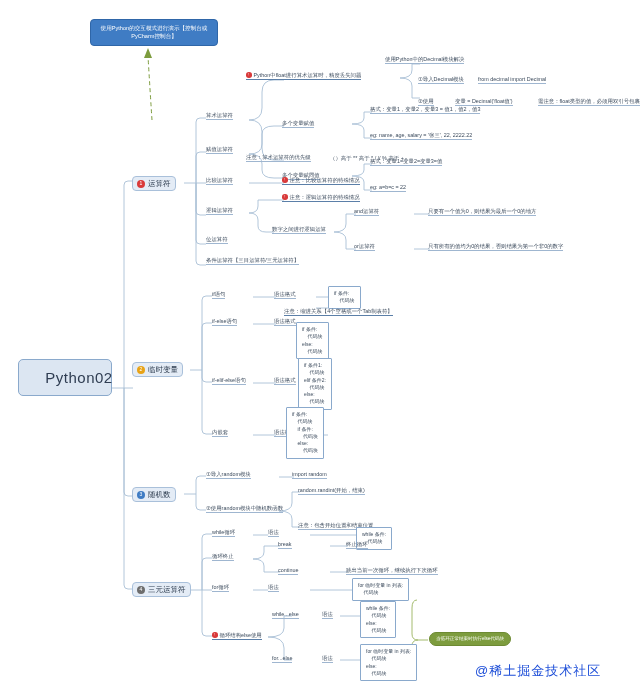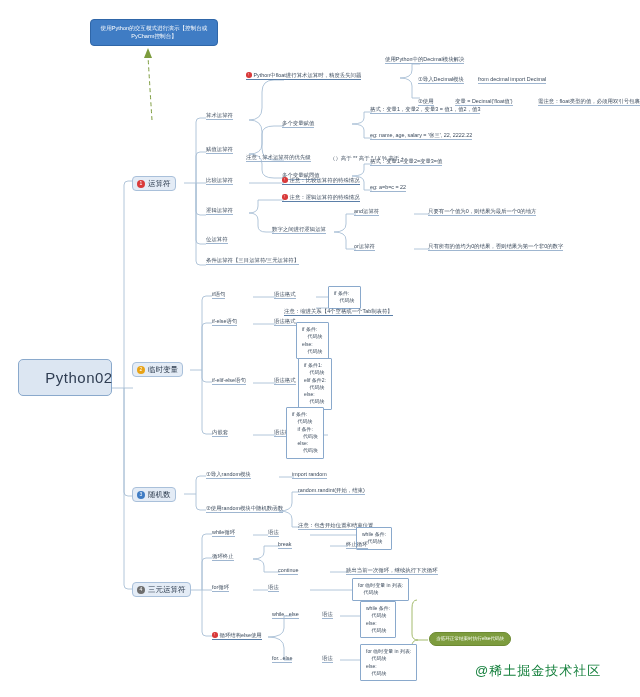--- a/index.html
+++ b/index.html
@@ -62,21 +62,21 @@
     color:#ffffff;font-size:5.6px;line-height:1.5;text-align:center;
     padding:4px 6px;box-sizing:border-box;
   }
   .callout-green{
     background:#7d9c3e;border:1px solid #6d8a33;border-radius:7px;
     color:#ffffff;font-size:4.6px;line-height:1.4;text-align:center;
     padding:3px 6px;box-sizing:border-box;white-space:nowrap;
   }
 
   .watermark{
-    position:absolute;font-size:13px;color:#15803d;letter-spacing:1px;
+    position:absolute;font-size:13px;color:#1d4ed8;letter-spacing:1px;
     white-space:nowrap;
   }
 </style>
 </head>
 <body>
 
 <div id="canvas">
 
   <svg class="links" viewBox="0 0 640 697">
     <g fill="none" stroke="#a9bfd6" stroke-width="0.9">

